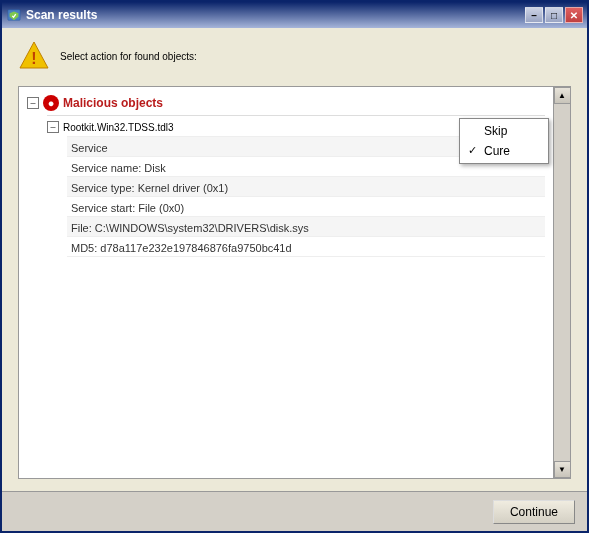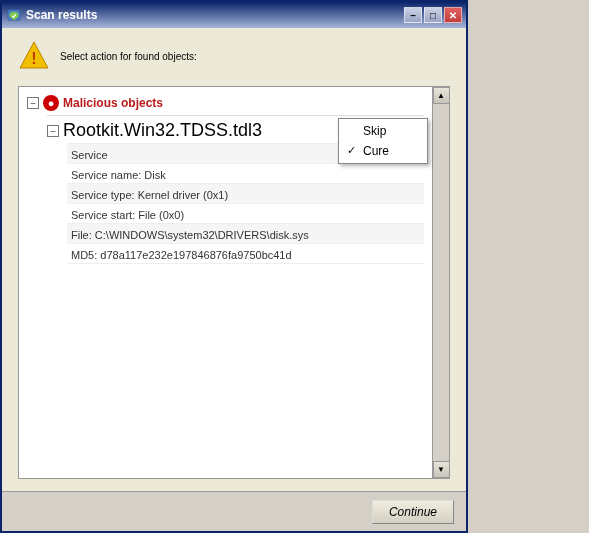--- a/index.html
+++ b/index.html
@@ -8,21 +8,21 @@
       width: 589px;
       height: 533px;
       font-family: 'Segoe UI', Tahoma, Arial, sans-serif;
       font-size: 12px;
       background: #d4d0c8;
       overflow: hidden;
     }
 
     
     .window {
-      width: 468px;
+      width: 589px;
       height: 533px;
       border: 2px solid #0a246a;
       display: flex;
       flex-direction: column;
       background: #ece9d8;
     }
 
     .title-bar {
       background: linear-gradient(to bottom, #0a246a, #a6b5da);
       height: 26px;
@@ -200,21 +200,21 @@
 
     .threat-header {
       display: flex;
       align-items: center;
       gap: 4px;
       padding: 2px 0;
       position: relative;
     }
 
     .threat-name {
-      font-size: 18px;
+      font-size: 10px;
       color: #000;
       flex: 1;
     }
 
     .cure-link {
       color: #0000cc;
       text-decoration: underline;
       cursor: pointer;
       font-size: 12px;
       margin-right: 4px;
@@ -262,21 +262,20 @@
 
     .continue-btn {
       padding: 4px 16px;
       background: linear-gradient(to bottom, #f0ece0, #d4d0c4);
       border: 1px solid #888;
       border-top-color: #ddd;
       border-left-color: #ddd;
       cursor: pointer;
       font-size: 12px;
       font-family: inherit;
-      font-style: italic;
     }
 
     
     .context-menu {
       position: absolute;
       right: -4px;
       top: 0;
       background: #fff;
       border: 1px solid #888;
       box-shadow: 2px 2px 4px rgba(0,0,0,0.3);

